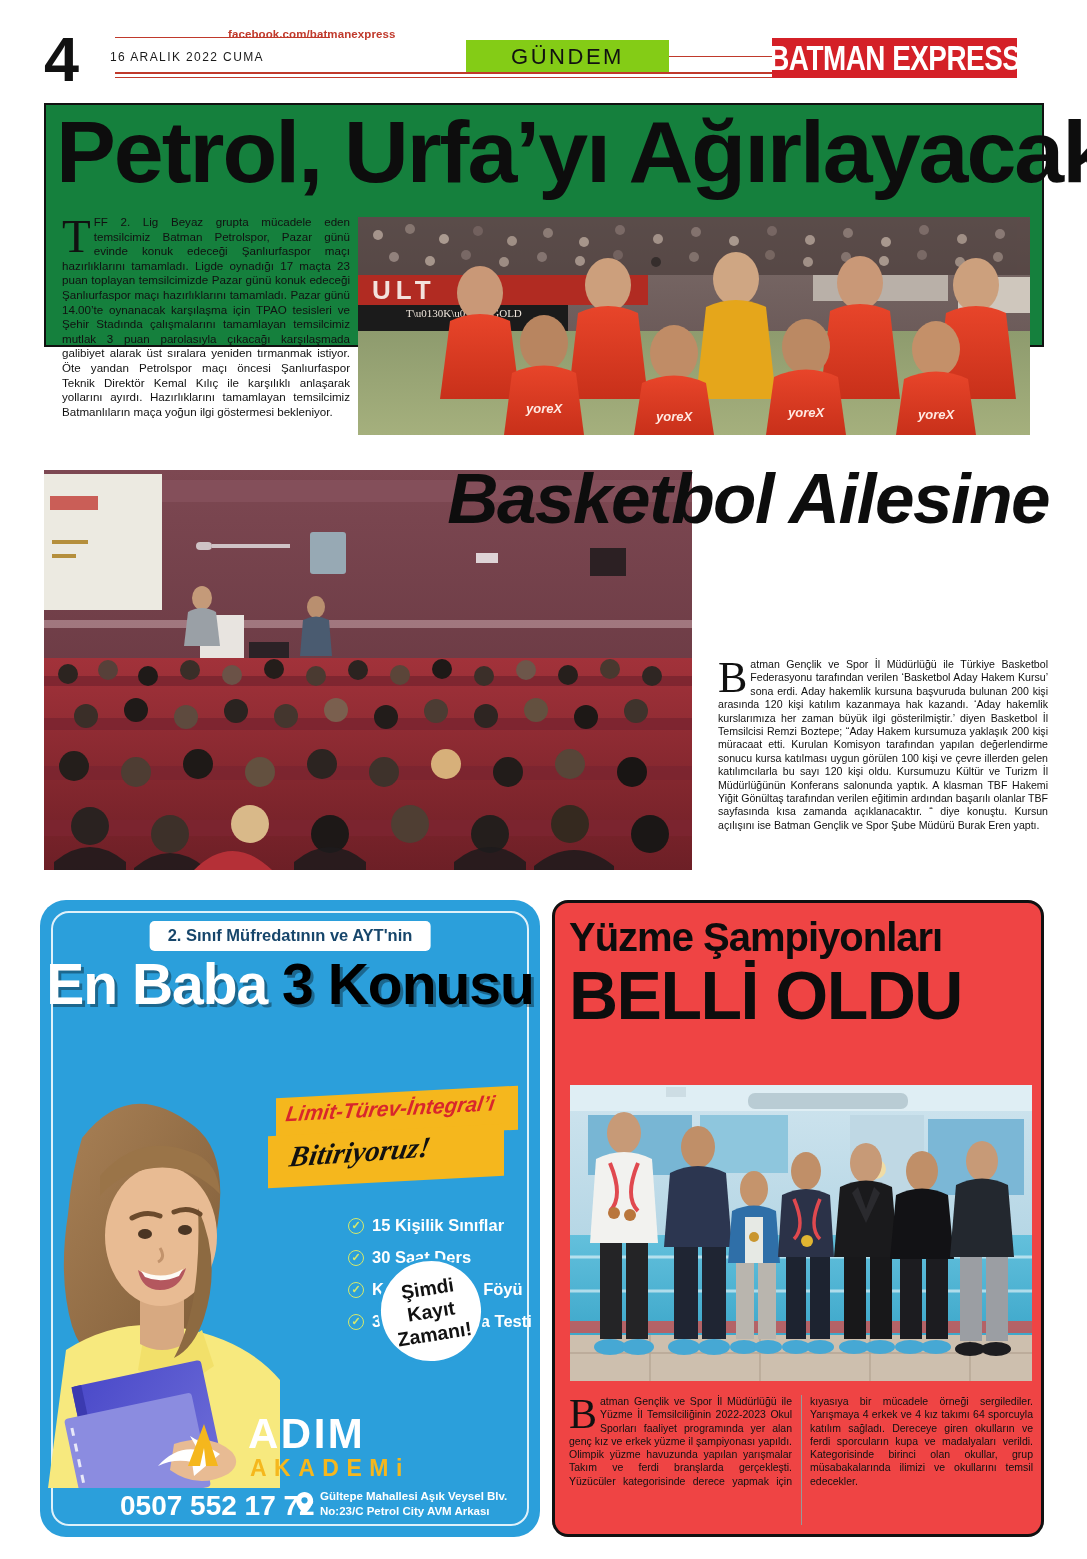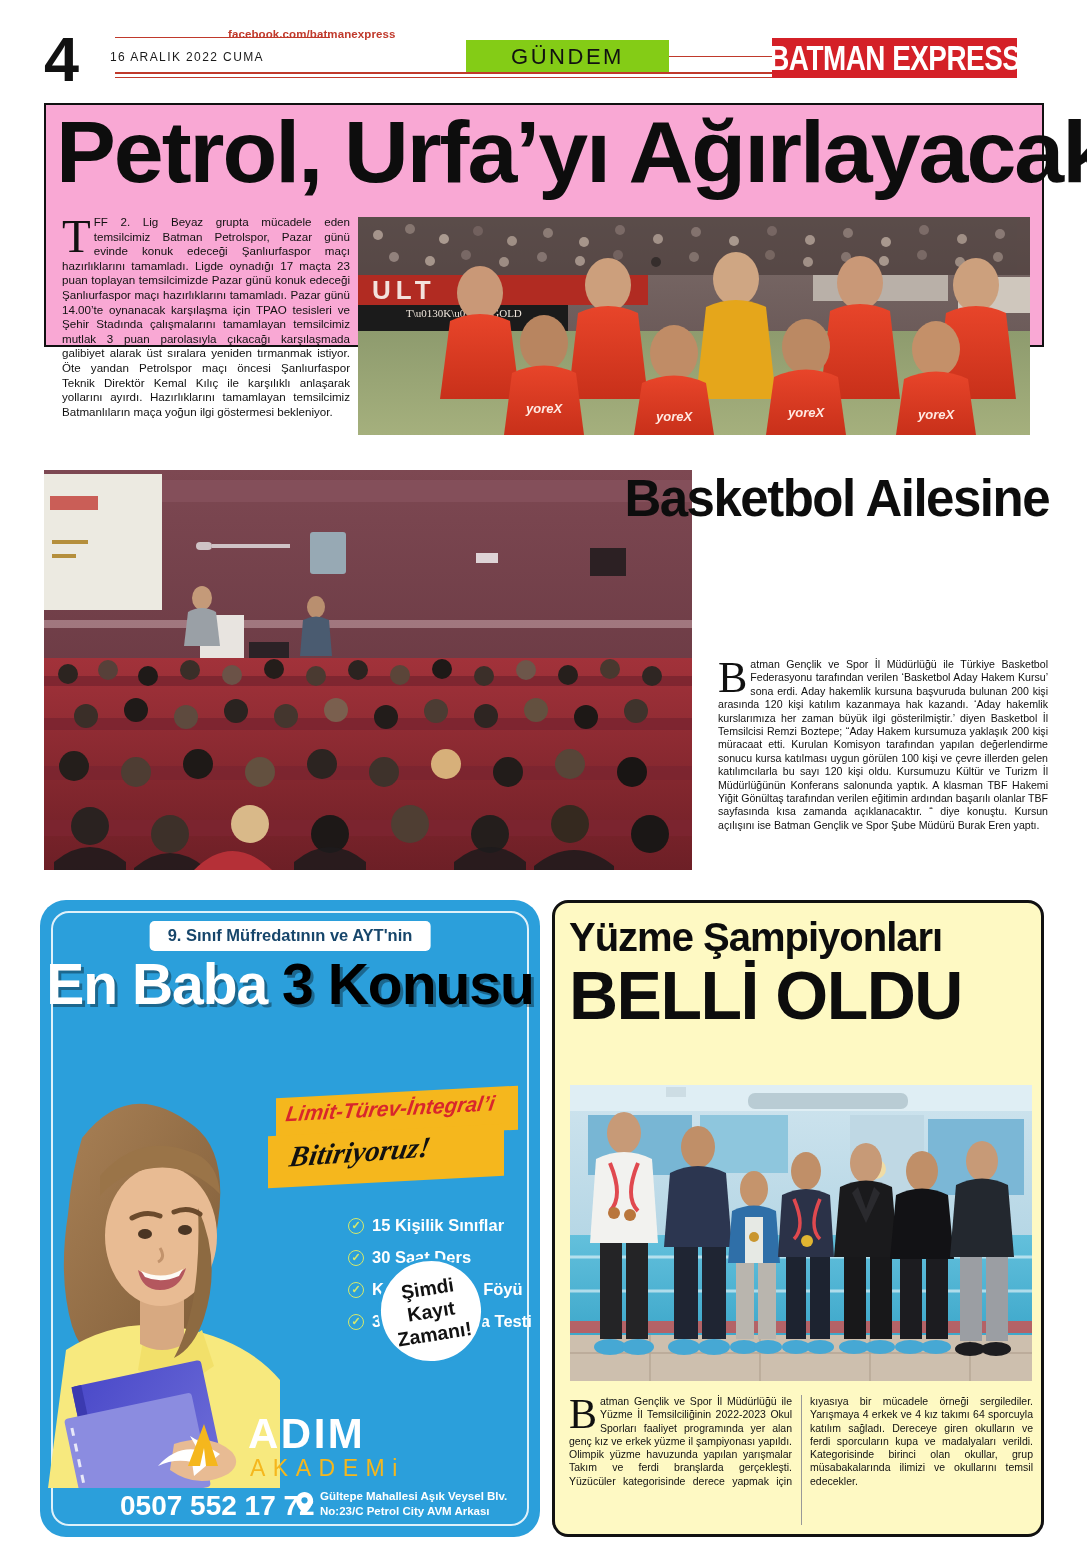--- a/index.html
+++ b/index.html
@@ -57,21 +57,21 @@
   .brand span {
     font-size:29px; font-weight:bold; color:#fff;
     font-family:"Liberation Sans", sans-serif;
     letter-spacing:-0.5px; transform:scaleY(1.18) scaleX(.96);
     white-space:nowrap; text-transform:uppercase;
   }
 
   
   .story1 {
     position:absolute; left:44px; top:103px; width:1000px; height:244px;
-    border:2.5px solid #111; background:#f9a8d4;
+    border:2.5px solid #111; background:#15803d;
   }
   .h1-main {
     position:absolute; left:10px; top:-2px; width:982px; height:100px;
     font-size:88px; font-weight:bold; line-height:98px; color:#0d0d0d;
     font-family:"Liberation Sans", sans-serif;
     letter-spacing:-2px; transform:scaleX(1.02); transform-origin:left top;
     white-space:nowrap;
   }
   .s1-body {
     position:absolute; left:16px; top:110px; width:288px; height:218px;
@@ -90,21 +90,21 @@
   .story2 { position:absolute; left:0; top:462px; width:1087px; height:430px; }
   .s2-photo {
     position:absolute; left:44px; top:8px; width:648px; height:400px;
     overflow:hidden; background:#3a2230;
   }
   .h2-line1, .h2-line2 {
     position:absolute; font-weight:bold; color:#0d0d0d;
     font-family:"Liberation Sans", sans-serif; white-space:nowrap;
     letter-spacing:-1.5px;
   }
-  .h2-line1 { right:38px; top:0px;  font-size:51px; line-height:74px; }
+  .h2-line1 { right:38px; top:0px;  font-size:71px; line-height:74px;font-style:italic; }
   .h2-line2 { right:36px; top:72px; font-size:67px; line-height:74px; }
   .s2-body {
     position:absolute; left:718px; top:196px; width:330px; height:215px;
     font-size:10.6px; line-height:13.4px; text-align:justify; color:#111;
   }
   .s2-body .drop {
     float:left; font-size:44px; line-height:36px;
     padding:2px 3px 0 0; font-family:"Liberation Serif", serif;
   }
 
@@ -174,38 +174,38 @@
     font-size:19.5px; font-weight:bold; color:#111; line-height:23px;
   }
   .ad-logo { position:absolute; left:148px; top:1408px; width:330px; height:86px; }
   .ad-logo-mark { position:absolute; left:6px; top:4px; width:86px; height:72px; }
   .ad-logo-text {
     position:absolute; left:100px; top:2px; color:#fff; font-size:42px;
     font-weight:bold; letter-spacing:2.5px; line-height:48px;
   }
   .ad-logo-sub {
     position:absolute; left:102px; top:48px; color:#f5b71d; font-size:23px;
-    font-weight:normal; letter-spacing:7.5px; line-height:25px;
+    font-weight:bold; letter-spacing:7.5px; line-height:25px;
   }
   .ad-phone {
     position:absolute; left:120px; top:1490px; color:#fff;
     font-size:28px; font-weight:bold; letter-spacing:0;
   }
   .ad-addr {
     position:absolute; left:320px; top:1489px; color:#fff;
     font-size:11.5px; font-weight:bold; line-height:14.5px; width:190px;
   }
   .pin {
     position:absolute; left:296px; top:1492px; width:17px; height:22px;
   }
 
   
   .story3 {
     position:absolute; left:552px; top:900px; width:492px; height:637px;
-    border:3px solid #111; border-radius:16px; background:#fef9c3; overflow:hidden;
+    border:3px solid #111; border-radius:16px; background:#ef4444; overflow:hidden;
   }
   .h3-line1 {
     position:absolute; left:14px; top:12px; width:466px;
     font-size:40px; font-weight:bold; line-height:44px; color:#0d0d0d;
     white-space:nowrap; letter-spacing:-1px;
   }
   .h3-line2 {
     position:absolute; left:14px; top:55px; width:466px;
     font-size:68px; font-weight:bold; line-height:74px; color:#0d0d0d;
     white-space:nowrap; letter-spacing:-1.5px;
@@ -529,21 +529,21 @@
             <line x1="26" y1="372" x2="26" y2="380"></line>
               <line x1="26" y1="388" x2="26" y2="396"></line>
             <line x1="26" y1="404" x2="26" y2="412"></line>
           </g>
         </g>
 
         <path d="M126 376 q36 -12 58 8 q10 12 -4 22 q-30 16 -58 -4z" fill="#e8bb93"></path>
       </svg>
     </div>
 
-    <div class="ad-kicker">9. Sınıf Müfredatının ve AYT'nin</div>
+    <div class="ad-kicker">2. Sınıf Müfredatının ve AYT'nin</div>
 
     <div class="ad-head">
       <span class="w">En Baba </span><span class="y">3 Konusu</span>
     </div>
 
     <div class="ad-yellowbox">
       <div class="ad-yb1"></div>
       <div class="ad-yb2"></div>
       <div class="ad-yt1">Limit-Türev-İntegral’i</div>
       <div class="ad-yt2">Bitiriyoruz!</div>

